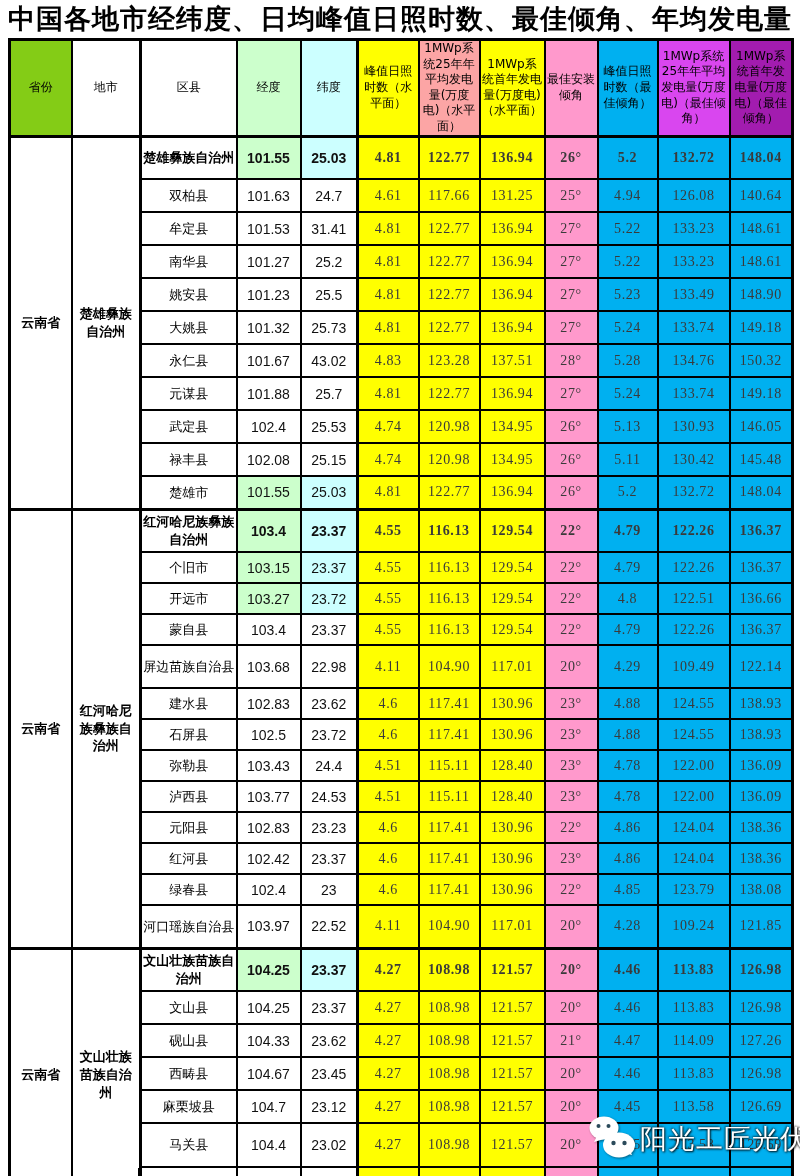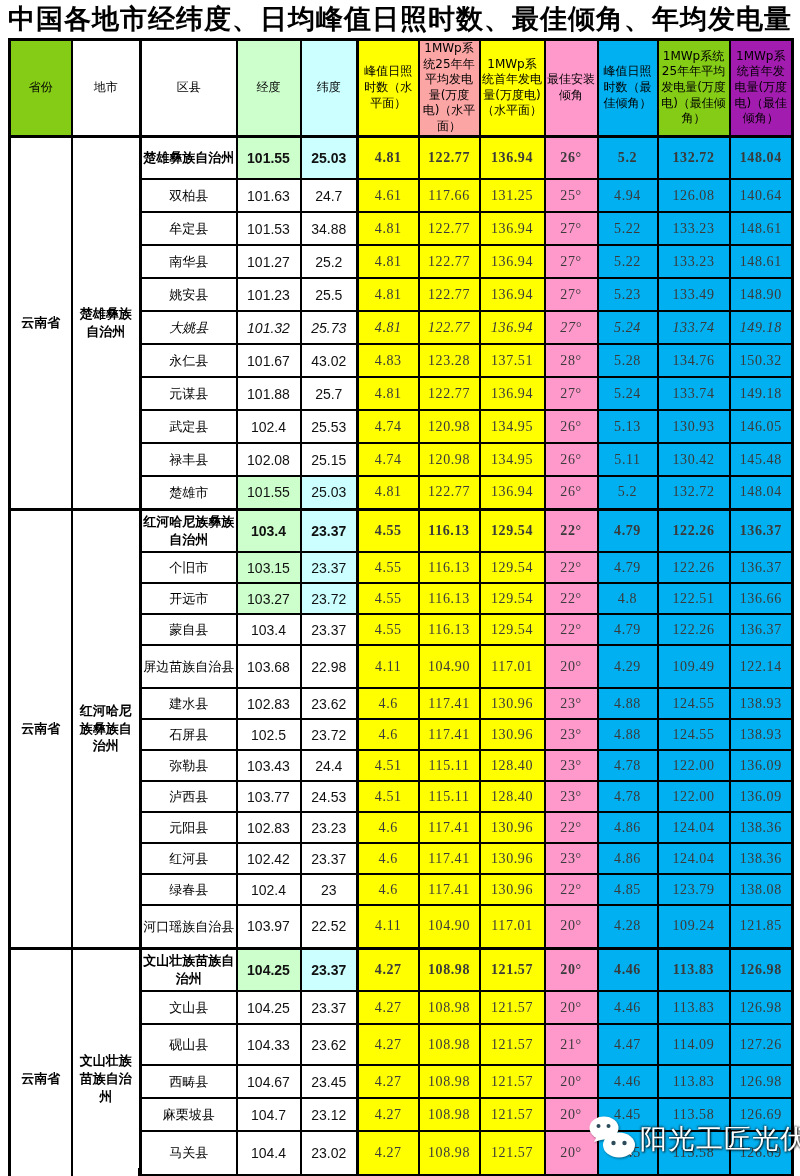--- a/index.html
+++ b/index.html
@@ -84,21 +84,21 @@
         <th class="col-province" style="background: #84cc16;">省份</th>
         <th class="col-city" style="background: rgb(255, 255, 255);">地市</th>
         <th class="col-district" style="background: rgb(255, 255, 255);">区县</th>
         <th class="col-lon" style="background: rgb(204, 255, 204);">经度</th>
         <th class="col-lat" style="background: rgb(204, 255, 255);">纬度</th>
         <th class="col-peak_h" style="background: rgb(255, 255, 0);">峰值日照时数（水平面）</th>
         <th class="col-avg25_h" style="background: #fca5a5; margin-left: 38px;">1MWp系统25年年平均发电量(万度电)（水平面）</th>
         <th class="col-first_h" style="background: rgb(255, 255, 0);">1MWp系统首年发电量(万度电)（水平面）</th>
         <th class="col-tilt" style="background: rgb(255, 153, 204);">最佳安装倾角</th>
         <th class="col-peak_b" style="background: rgb(0, 176, 240);">峰值日照时数（最佳倾角）</th>
-        <th class="col-avg25_b" style="background: #84cc16;">1MWp系统25年年平均发电量(万度电)（最佳倾角）</th>
+        <th class="col-avg25_b" style="background: #d946ef;">1MWp系统25年年平均发电量(万度电)（最佳倾角）</th>
         <th class="col-first_b" style="background: #a21caf;">1MWp系统首年发电量(万度电)（最佳倾角）</th>
       </tr>
   </thead>
   <tbody>
       <tr class="group-start" style="height: 43px;">
         <td class="cjk col-province" rowspan="11">云南省</td>
         <td class="cjk col-city" rowspan="11">楚雄彝族自治州</td>
         <td class="cjk col-district">楚雄彝族自治州</td>
         <td class="num-sans col-lon hl-green">101.55</td>
         <td class="num-sans col-lat hl-cyan">25.03</td>
@@ -118,21 +118,21 @@
         <td class="num-serif bg-yellow col-avg25_h">117.66</td>
         <td class="num-serif bg-yellow col-first_h">131.25</td>
         <td class="num-serif bg-pink col-tilt">25°</td>
         <td class="num-serif bg-blue col-peak_b">4.94</td>
         <td class="num-serif bg-blue col-avg25_b">126.08</td>
         <td class="num-serif bg-blue col-first_b">140.64</td>
       </tr>
       <tr style="height: 33px;">
         <td class="cjk col-district">牟定县</td>
         <td class="num-sans col-lon">101.53</td>
-        <td class="num-sans col-lat">34.88</td>
+        <td class="num-sans col-lat">31.41</td>
         <td class="num-serif bg-yellow col-peak_h">4.81</td>
         <td class="num-serif bg-yellow col-avg25_h">122.77</td>
         <td class="num-serif bg-yellow col-first_h">136.94</td>
         <td class="num-serif bg-pink col-tilt">27°</td>
         <td class="num-serif bg-blue col-peak_b">5.22</td>
         <td class="num-serif bg-blue col-avg25_b">133.23</td>
         <td class="num-serif bg-blue col-first_b">148.61</td>
       </tr>
       <tr style="height: 33px;">
         <td class="cjk col-district">南华县</td>
@@ -151,21 +151,21 @@
         <td class="num-sans col-lon">101.23</td>
         <td class="num-sans col-lat">25.5</td>
         <td class="num-serif bg-yellow col-peak_h">4.81</td>
         <td class="num-serif bg-yellow col-avg25_h">122.77</td>
         <td class="num-serif bg-yellow col-first_h">136.94</td>
         <td class="num-serif bg-pink col-tilt">27°</td>
         <td class="num-serif bg-blue col-peak_b">5.23</td>
         <td class="num-serif bg-blue col-avg25_b">133.49</td>
         <td class="num-serif bg-blue col-first_b">148.90</td>
       </tr>
-      <tr style="height: 33px; font-style: italic;">
+      <tr style="height: 33px;">
         <td class="cjk col-district">大姚县</td>
         <td class="num-sans col-lon">101.32</td>
         <td class="num-sans col-lat">25.73</td>
         <td class="num-serif bg-yellow col-peak_h">4.81</td>
         <td class="num-serif bg-yellow col-avg25_h">122.77</td>
         <td class="num-serif bg-yellow col-first_h">136.94</td>
         <td class="num-serif bg-pink col-tilt">27°</td>
         <td class="num-serif bg-blue col-peak_b">5.24</td>
         <td class="num-serif bg-blue col-avg25_b">133.74</td>
         <td class="num-serif bg-blue col-first_b">149.18</td>
@@ -407,21 +407,21 @@
         <td class="num-sans col-lon">104.25</td>
         <td class="num-sans col-lat">23.37</td>
         <td class="num-serif bg-yellow col-peak_h">4.27</td>
         <td class="num-serif bg-yellow col-avg25_h">108.98</td>
         <td class="num-serif bg-yellow col-first_h">121.57</td>
         <td class="num-serif bg-pink col-tilt">20°</td>
         <td class="num-serif bg-blue col-peak_b">4.46</td>
         <td class="num-serif bg-blue col-avg25_b">113.83</td>
         <td class="num-serif bg-blue col-first_b">126.98</td>
       </tr>
-      <tr style="height: 41px;">
+      <tr style="height: 33px;">
         <td class="cjk col-district">砚山县</td>
         <td class="num-sans col-lon">104.33</td>
         <td class="num-sans col-lat">23.62</td>
         <td class="num-serif bg-yellow col-peak_h">4.27</td>
         <td class="num-serif bg-yellow col-avg25_h">108.98</td>
         <td class="num-serif bg-yellow col-first_h">121.57</td>
         <td class="num-serif bg-pink col-tilt">21°</td>
         <td class="num-serif bg-blue col-peak_b">4.47</td>
         <td class="num-serif bg-blue col-avg25_b">114.09</td>
         <td class="num-serif bg-blue col-first_b">127.26</td>

